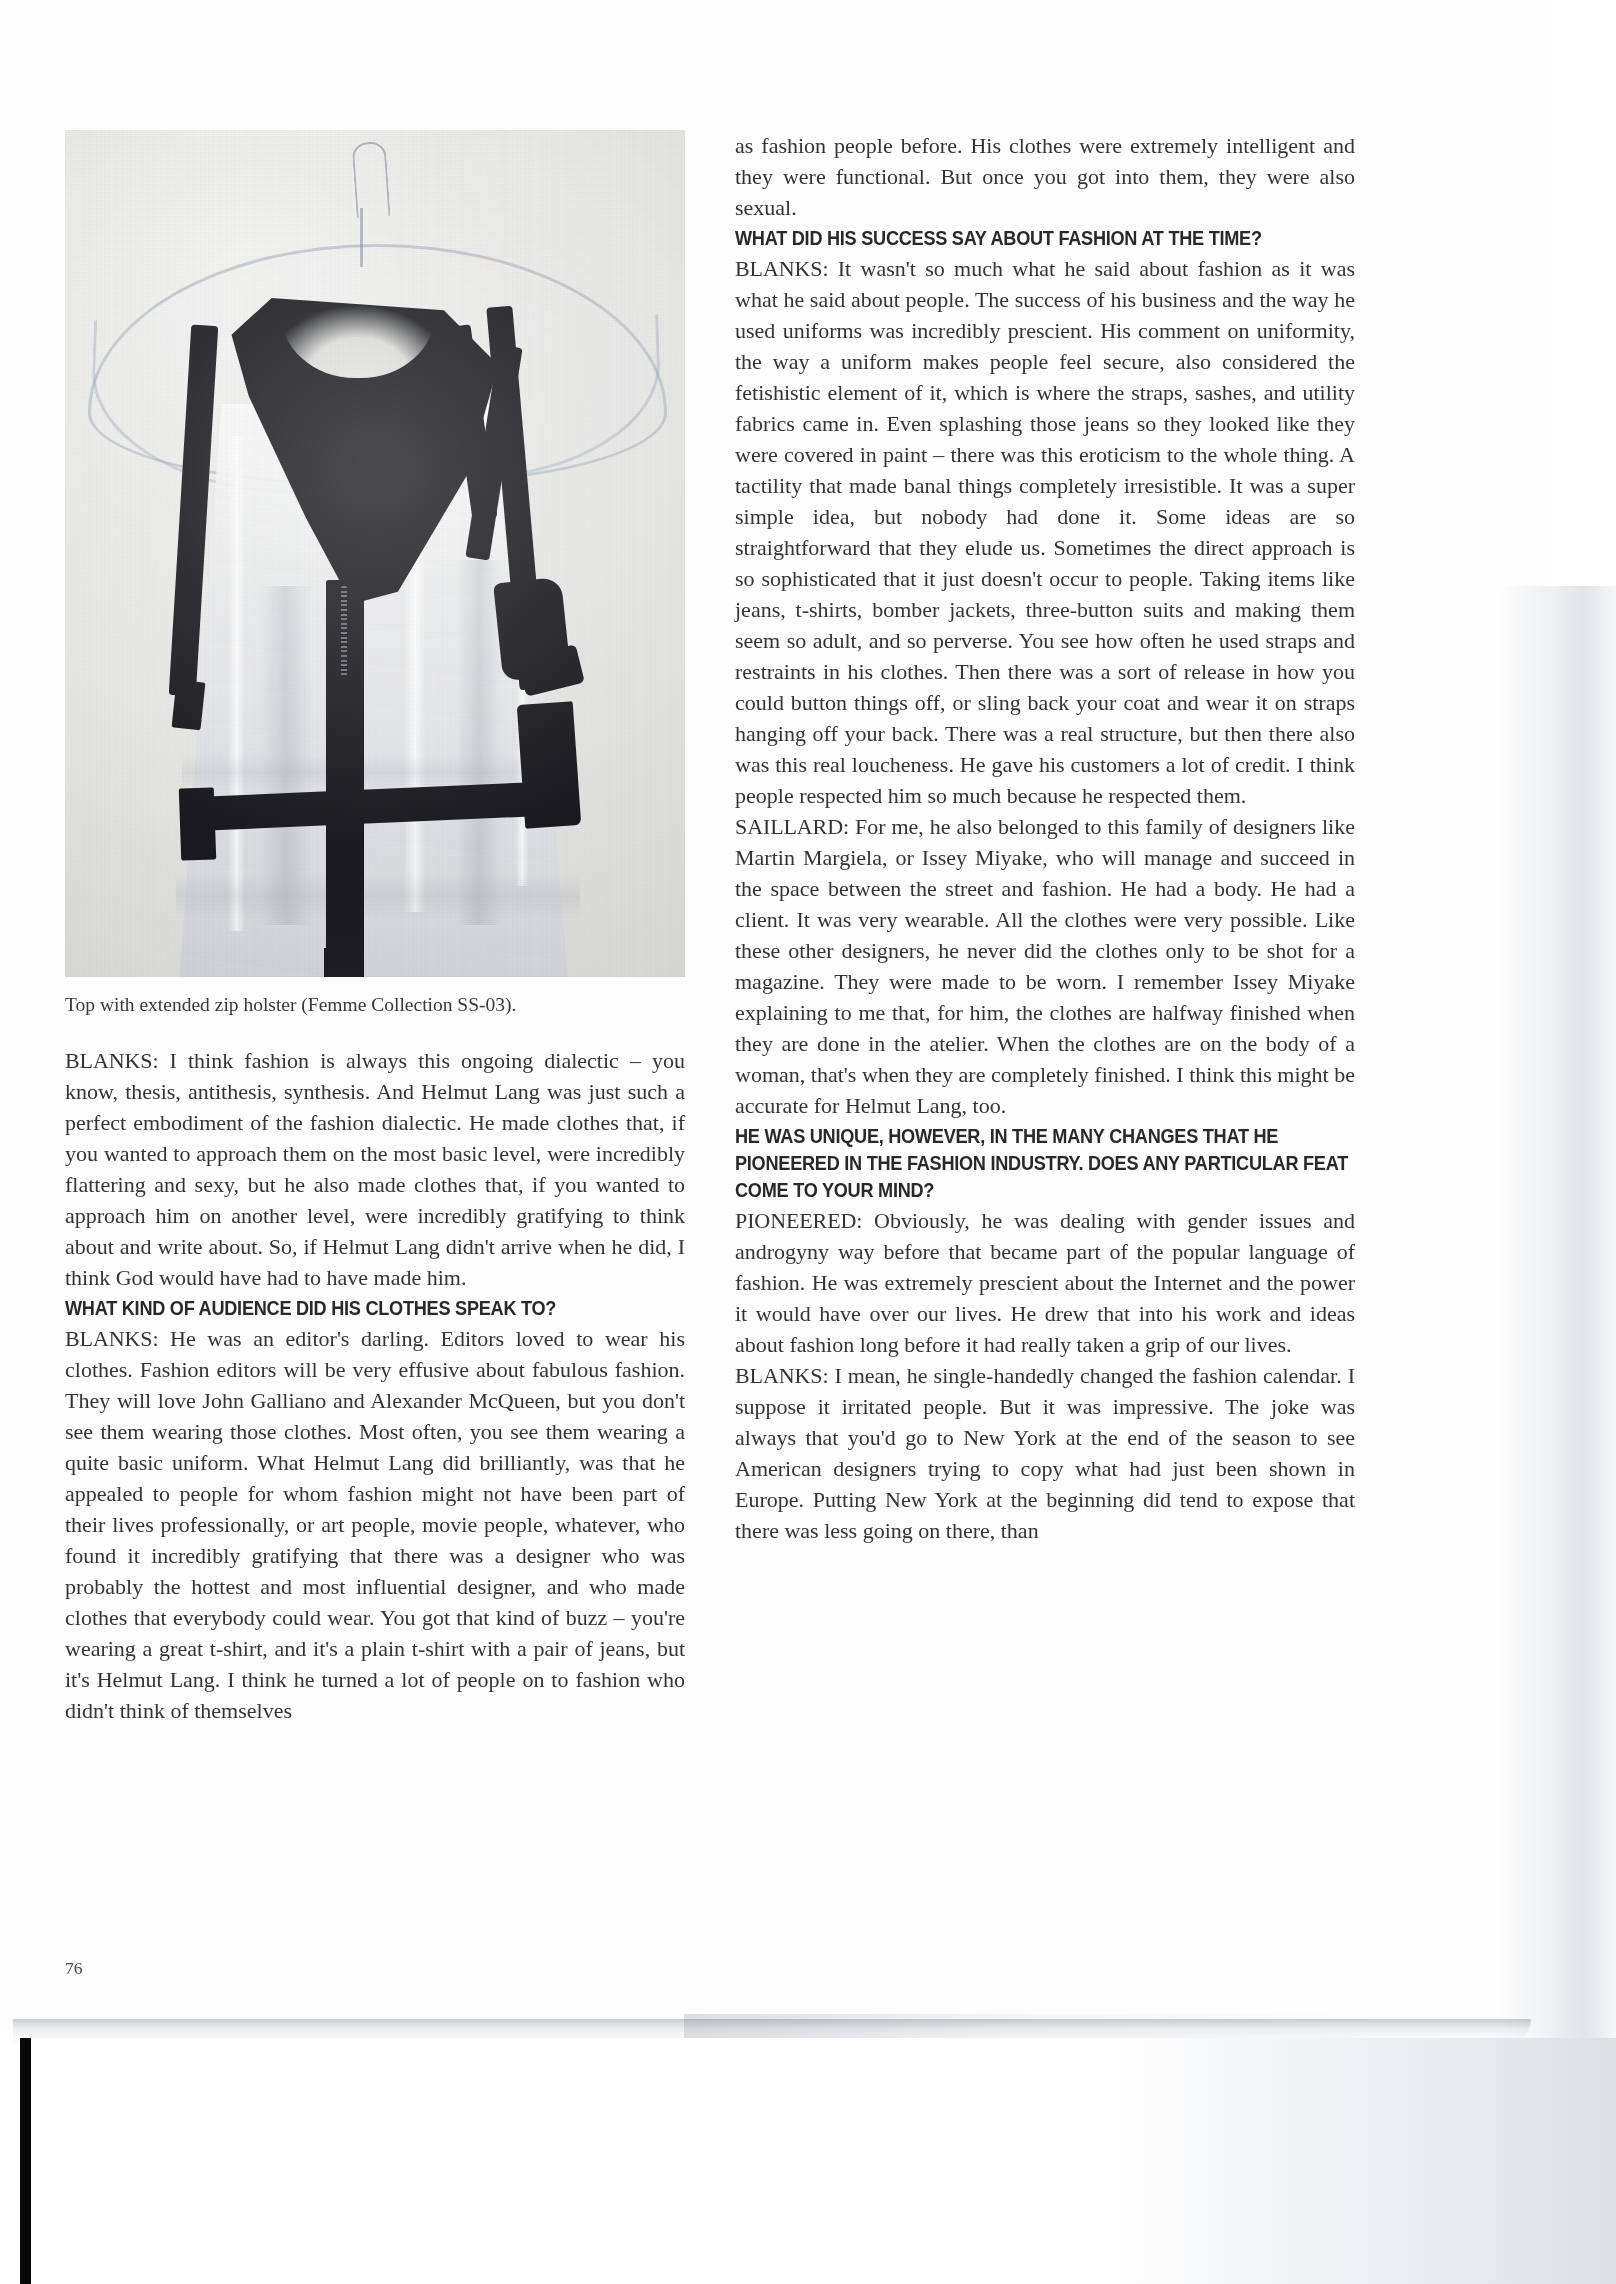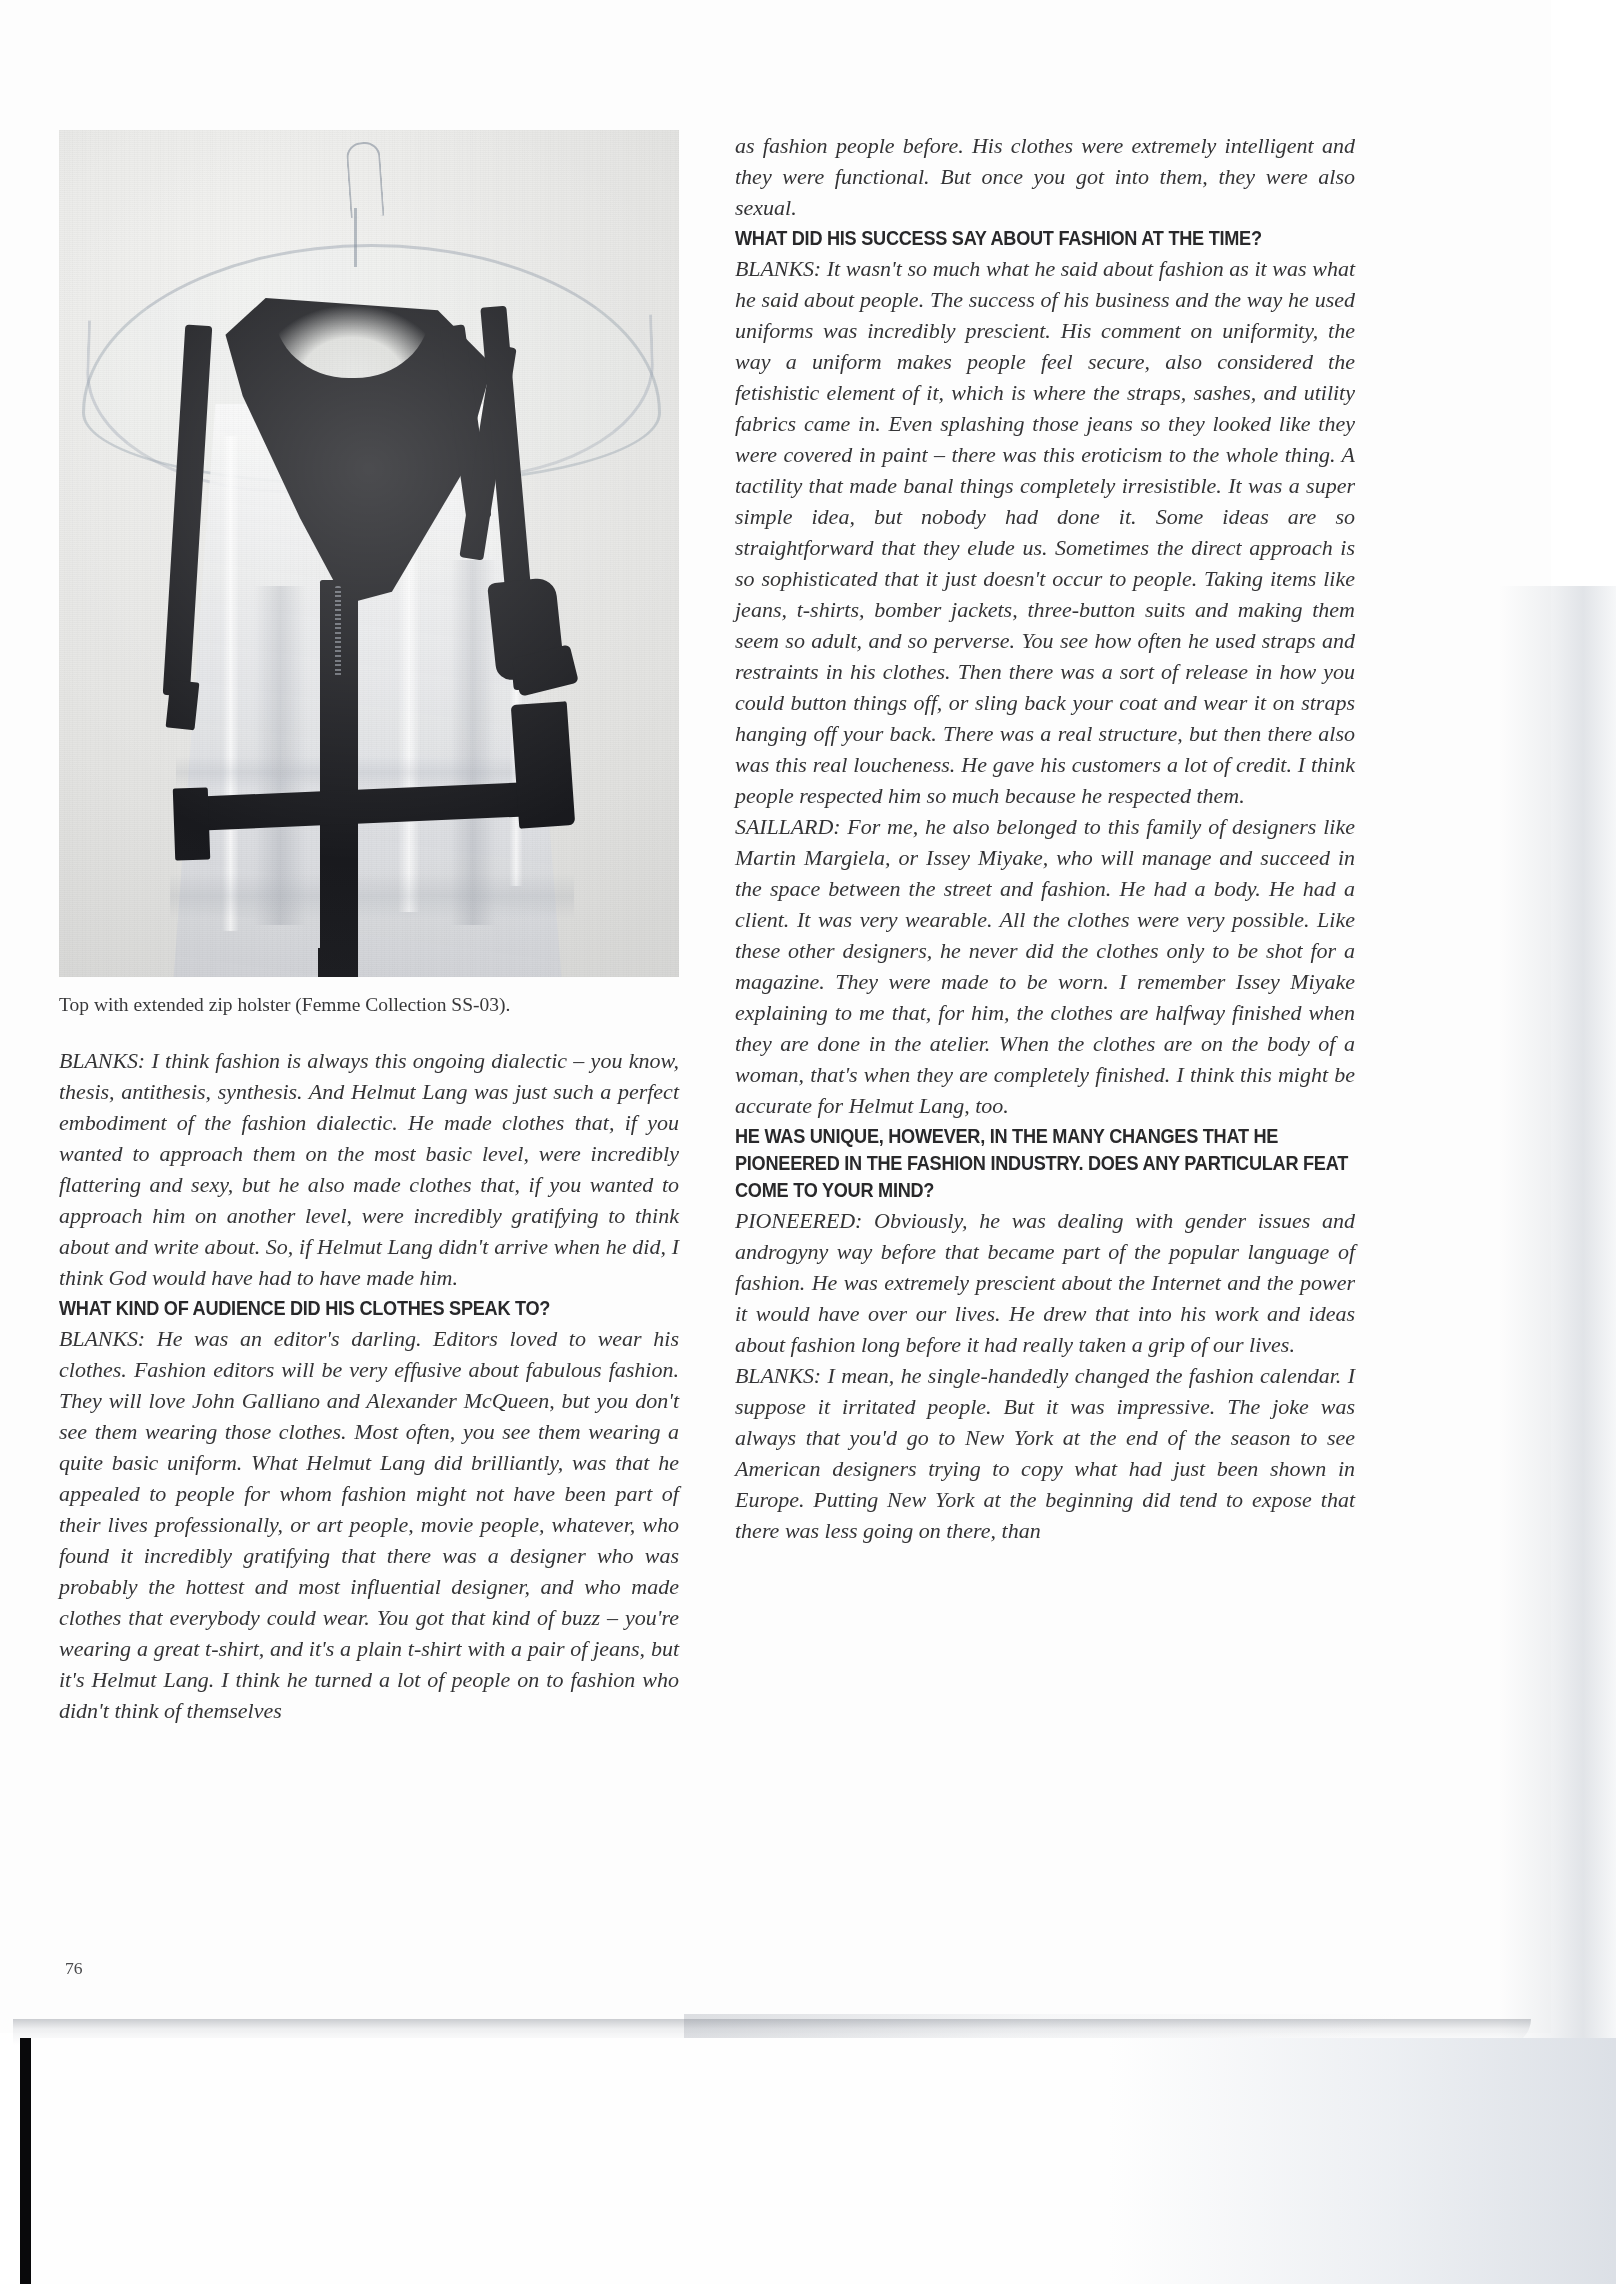--- a/index.html
+++ b/index.html
@@ -92,21 +92,21 @@
     pointer-events: none;
   }
 
   
   .col {
     position: absolute;
     top: 130px;
     width: 620px;
     color: #2c2c2e;
   }
-  .col-left  { left: 59px; }
+  .col-left  { left: 65px; }
   .col-right { left: 735px; }
 
   .figure {
     width: 620px;
     height: 847px;
     position: relative;
     overflow: hidden;
     background: #e9e9e7;
   }
 
@@ -320,21 +320,20 @@
   }
 
   .body-text {
     font-size: 22px;
     line-height: 1.41;
     text-align: justify;
     color: #343436;
     margin: 0;
     -webkit-hyphens: none;
     hyphens: none;
-    font-style: italic;
   }
   .gap { height: 26px; }
 
   .speaker { letter-spacing: -0.1px; }
 
   .qhead {
     font-family: "Liberation Sans", "DejaVu Sans", sans-serif;
     font-weight: bold;
     font-size: 20.5px;
     line-height: 1.30;

